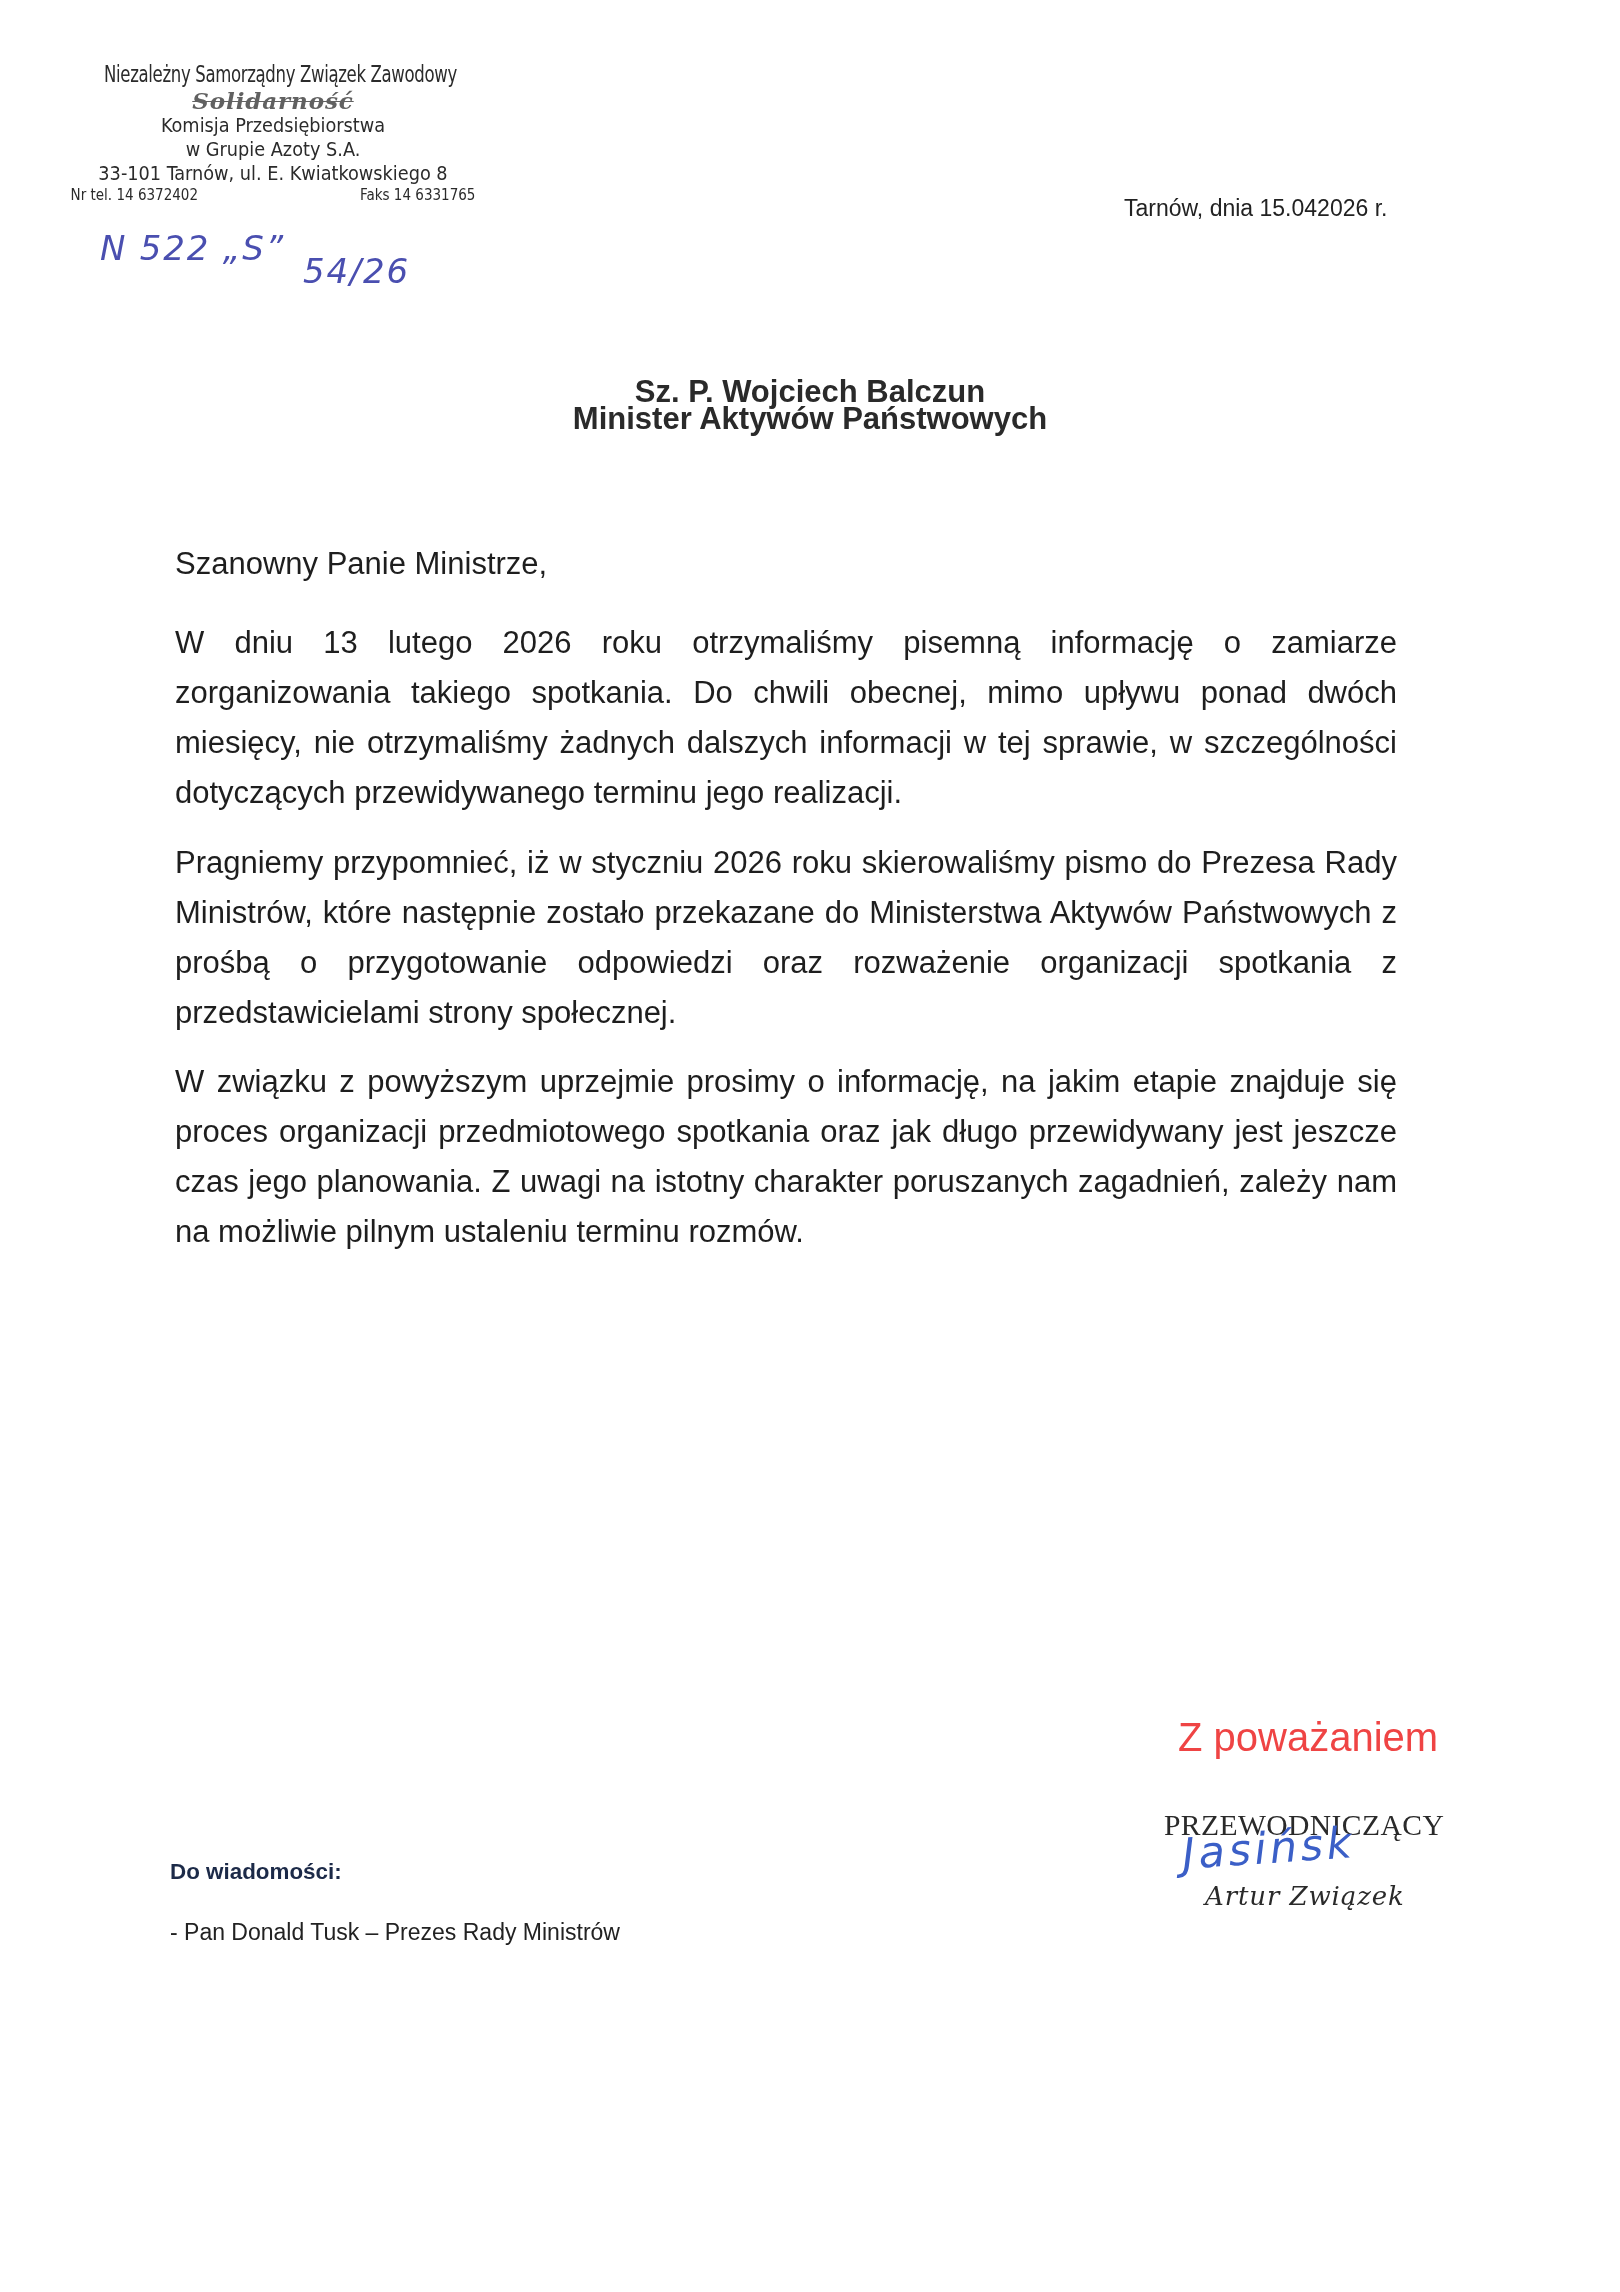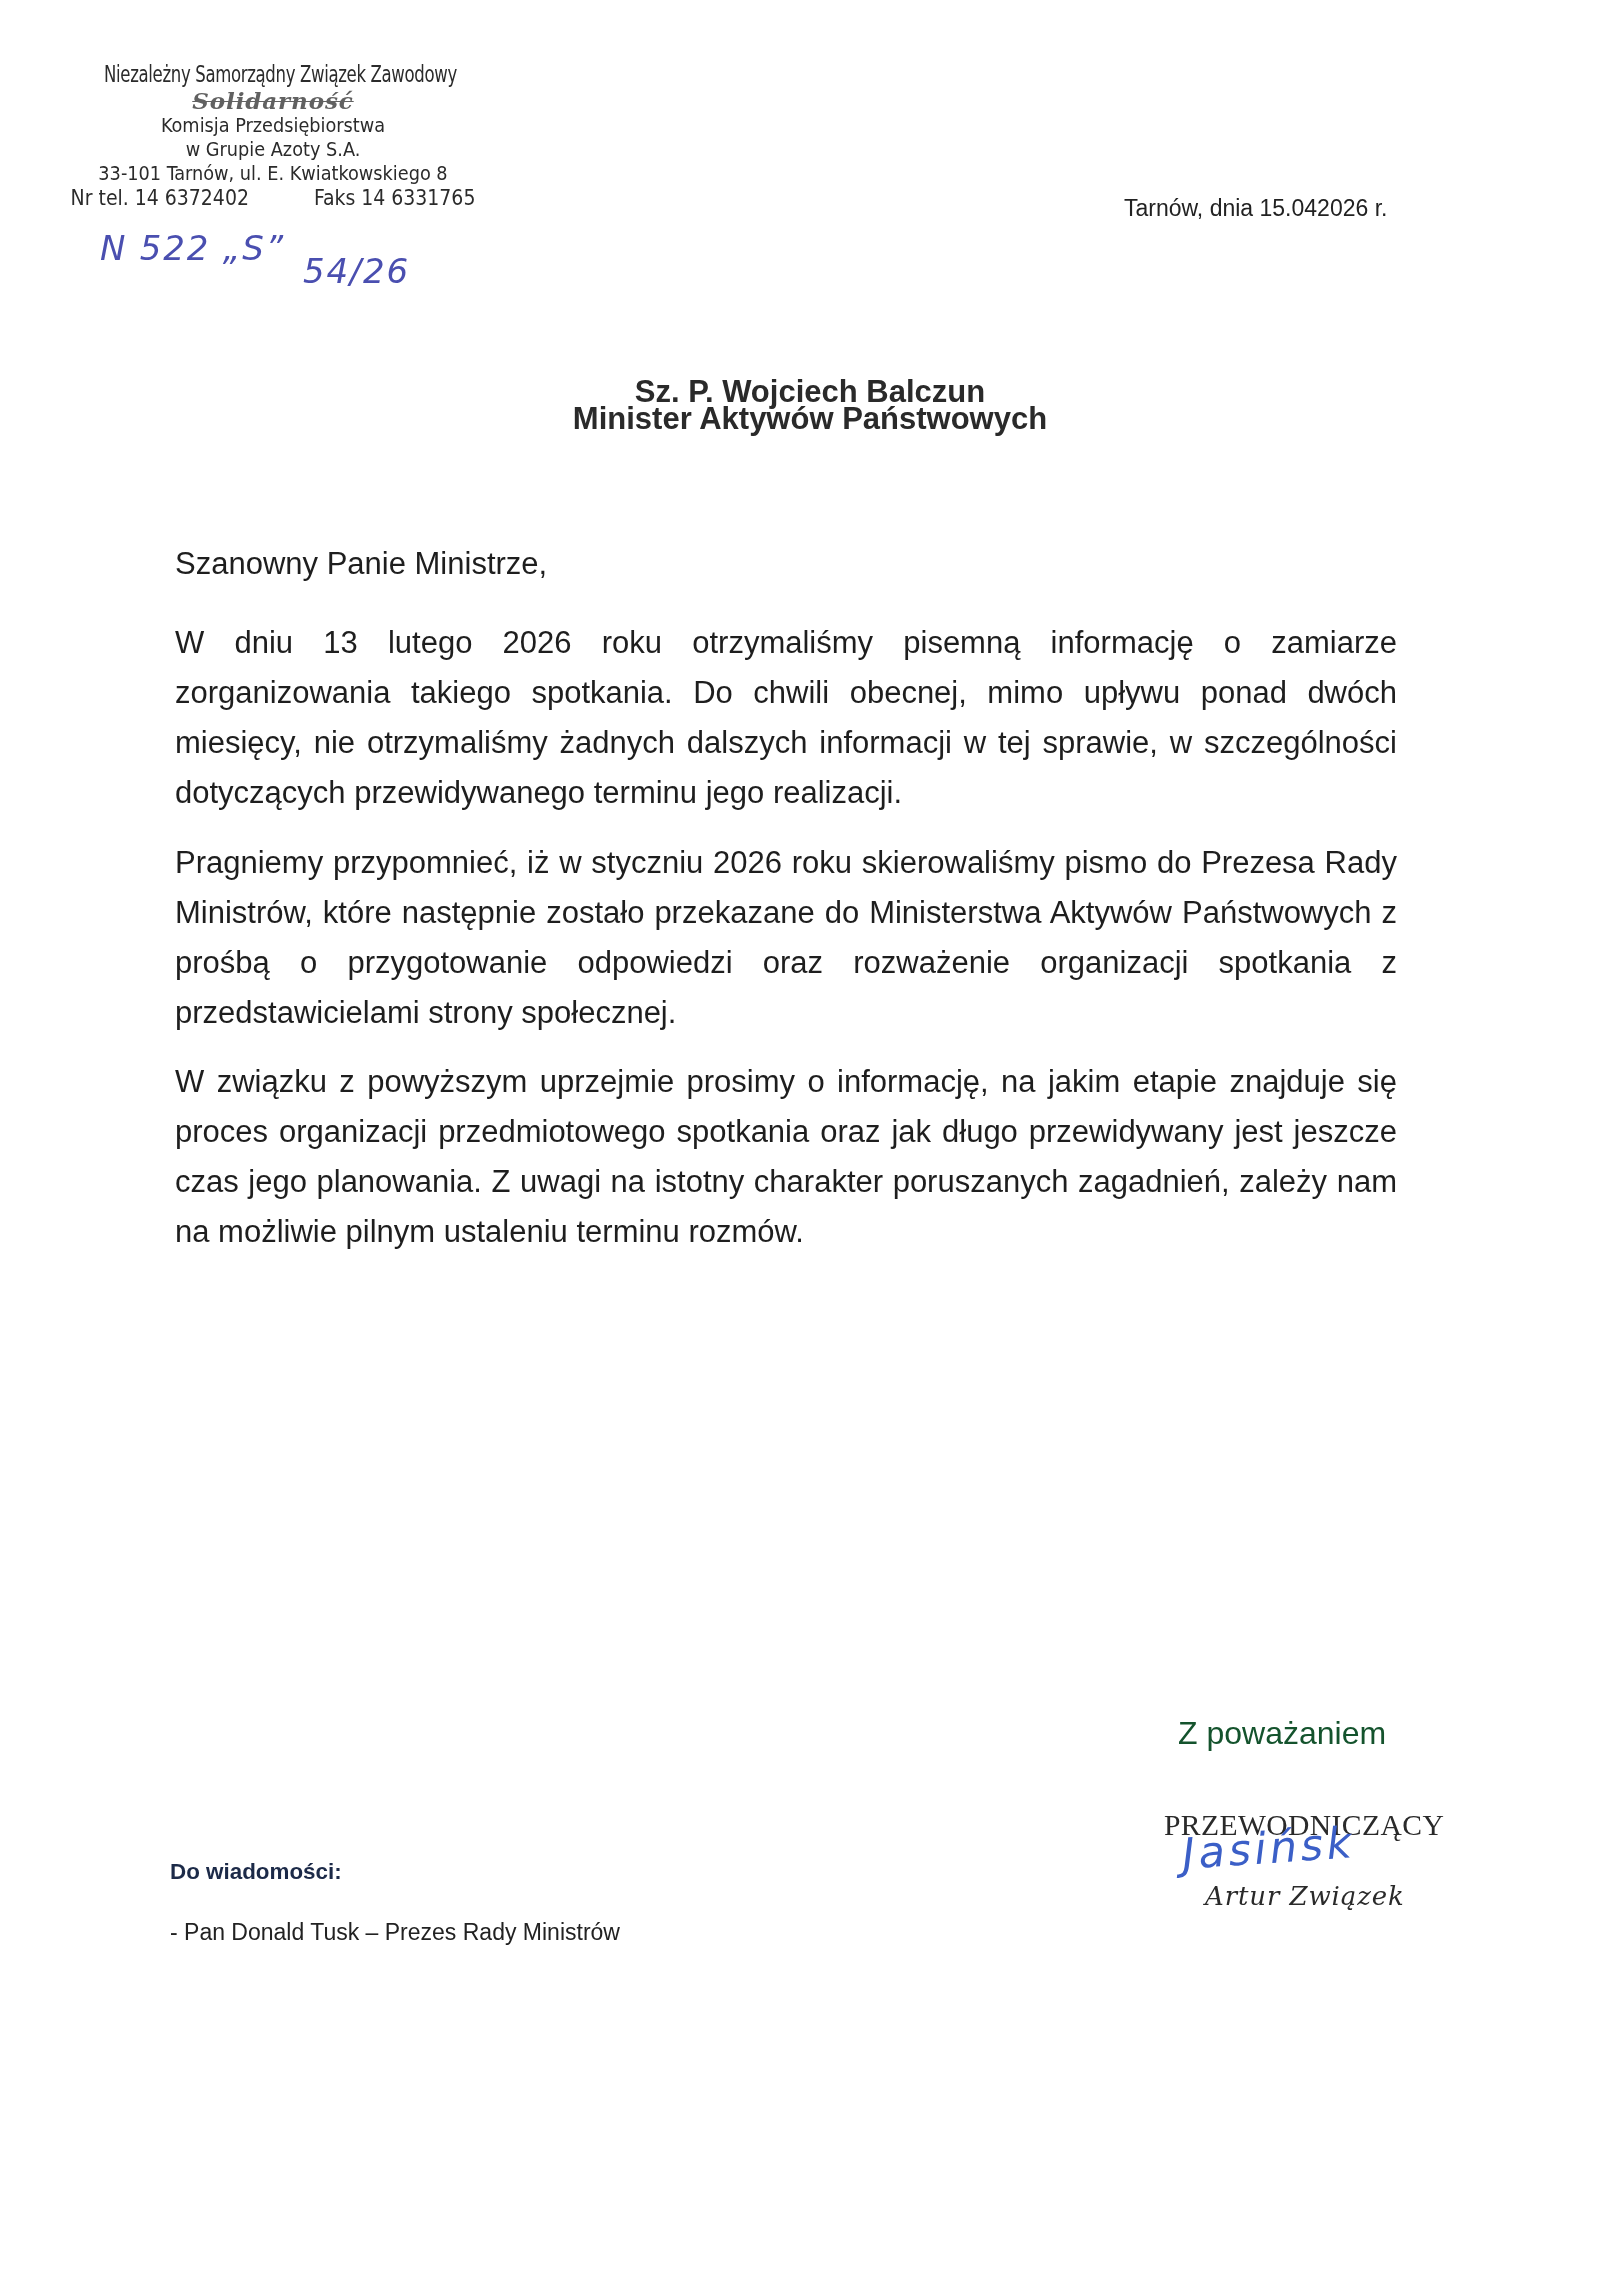--- a/index.html
+++ b/index.html
@@ -5,28 +5,28 @@
   html, body { margin:0; padding:0; background:#ffffff; }
   body { width:1620px; height:2293px; position:relative; overflow:hidden; color:#1a1a1a;
          font-family:"Liberation Sans", sans-serif; }
   .abs { position:absolute; }
   .stamp { left:67px; top:61px; width:412px; text-align:center; color:#2b2b2b;
            font-family:"DejaVu Sans Condensed","DejaVu Sans", sans-serif; }
   .stamp .l1 { font-size:22.4px; letter-spacing:-0.4px; transform:scaleX(0.82); transform-origin:center; white-space:nowrap; }
   .stamp .logo { font-family:"DejaVu Serif", serif; font-size:23px; font-weight:bold; font-style:italic; color:#3a3a3a;
                  letter-spacing:0.9px; margin-top:0; text-decoration:line-through; text-decoration-thickness:0.9px; opacity:0.8; }
   .stamp .l { font-size:19.7px; line-height:24px; white-space:nowrap; }
-  .stamp .phones { display:flex; justify-content:space-between; font-size:21px; padding:0 3.6px; }
+  .stamp .phones { display:flex; justify-content:space-between; font-size:15px; padding:0 3.6px; }
   .hand { font-family:"DejaVu Sans", sans-serif; color:#4a4fb0; font-size:34px; font-style:italic; letter-spacing:1.8px; }
   .date { left:1124px; top:195px; font-size:23px; color:#222; }
   .recipient { left:0; width:1620px; text-align:center; font-weight:bold; font-size:31px; color:#2a2a2a; }
   .body-text { left:175px; width:1222px; font-size:31px; line-height:50px; color:#1e1e1e; }
   .body-text p { margin:0 0 19.7px 0; text-align:justify; text-align-last:left; }
   .greeting { left:175px; top:546px; font-size:31px; color:#1e1e1e; }
-  .closing { left:1178px; top:1715px; font-size:32px; color:#14532d; }
+  .closing { left:1178px; top:1715px; font-size:40px; color:#ef4444; }
   .title-stamp { left:1164px; top:1809px; font-family:"Liberation Serif", serif; font-size:29.6px; color:#2a2a2a; letter-spacing:0.4px; }
   .name-stamp { left:1205px; top:1881px; font-family:"DejaVu Serif", serif; font-style:italic; font-size:26px; color:#2a2a2a; letter-spacing:0.9px; }
   .sig { left:1182px; top:1823px; font-family:"DejaVu Sans", sans-serif; font-style:italic; color:#3b5fc7; font-size:43px; letter-spacing:3.6px; transform:rotate(-4deg); }
   .cc-title { left:170px; top:1859px; font-weight:bold; font-size:22.4px; color:#1c2a48; }
   .cc-item { left:170px; top:1919px; font-size:23px; color:#222; }
 </style>
 </head>
 <body>
 
 <div class="abs stamp">

